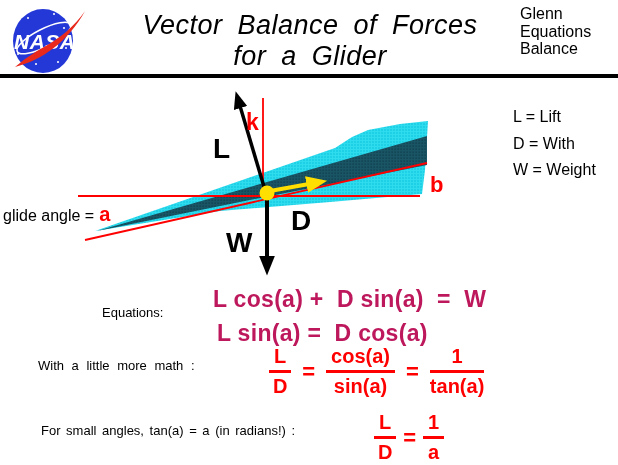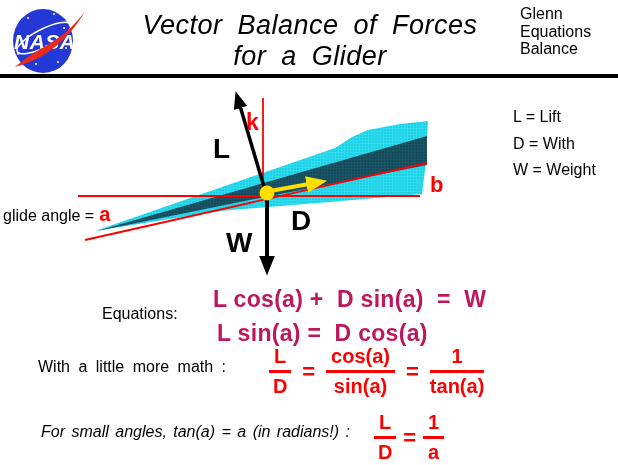--- a/index.html
+++ b/index.html
@@ -24,30 +24,30 @@
   .lbl{position:absolute;white-space:nowrap;}
   .lbl-k{left:246px;top:109px;color:#ff0000;font-weight:bold;font-size:23px;}
   .lbl-L{left:213px;top:133px;font-weight:bold;font-size:28px;}
   .lbl-W{left:226px;top:227px;font-weight:bold;font-size:28px;}
   .lbl-D{left:291px;top:205px;font-weight:bold;font-size:28px;}
   .lbl-b{left:430px;top:172px;color:#ff0000;font-weight:bold;font-size:22px;}
   .glide{left:3px;top:203px;font-size:16px;}
   .glide .sym{color:#ff0000;font-weight:bold;font-size:20px;margin-left:5px;}
   .legend{left:513px;top:104px;font-size:16px;line-height:26.5px;}
   
-  .black-lbl{position:absolute;font-size:16px;white-space:nowrap;text-align:right;}
+  .black-lbl{position:absolute;font-size:13px;white-space:nowrap;text-align:right;}
   .eq-label{left:102px;top:305px;}
   .red-eq{
     position:absolute;color:#be185d;font-weight:bold;font-size:23px;
     white-space:pre;letter-spacing:0.3px;
   }
   .eq1{left:213px;top:286px;}
   .eq2{left:217px;top:320px;}
   .more-math{left:38px;top:358px;word-spacing:4px;}
-  .small-ang{left:41px;top:423px;word-spacing:2px;font-style:italic;}
+  .small-ang{left:41px;top:423px;word-spacing:2px;}
   .fracrow{position:absolute;display:flex;align-items:center;color:#ff0000;font-weight:bold;}
   .row1{left:269px;top:345px;gap:11px;}
   .row2{left:374px;top:411px;gap:7px;}
   .frac{display:inline-flex;flex-direction:column;align-items:stretch;text-align:center;font-size:20px;line-height:23px;}
   .frac .num{border-bottom:3px solid #ff0000;padding:0 5px 2px 5px;}
   .frac .den{padding-top:2px;}
   .eqsign{font-size:22px;}
 </style>
 </head>
 <body>

